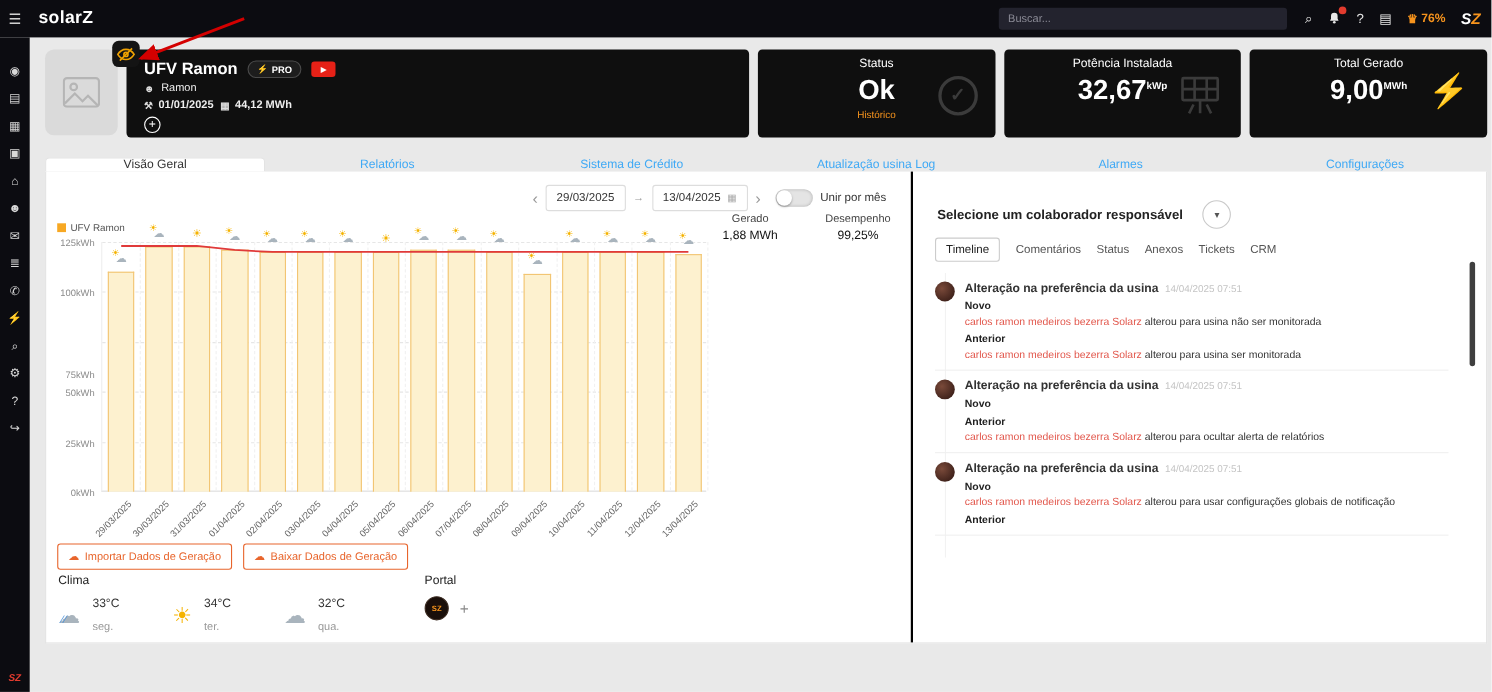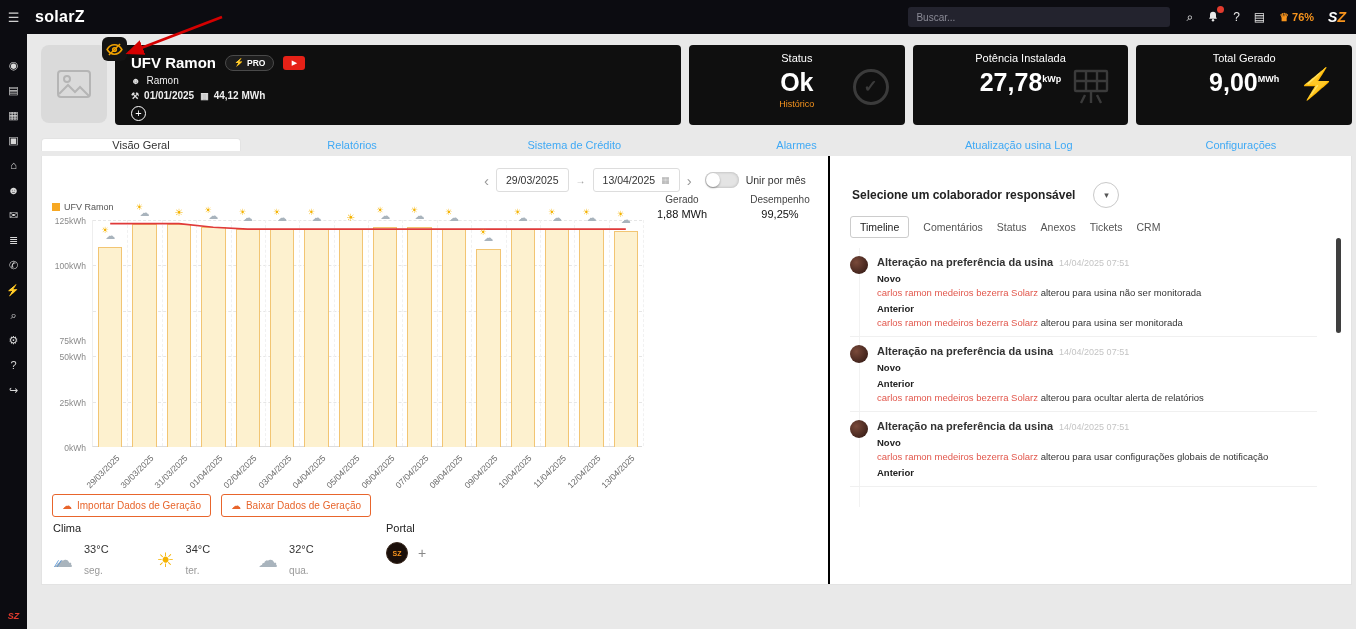--- a/index.html
+++ b/index.html
@@ -44,21 +44,21 @@
   .stat-card { flex:1; background:#0f0f0f; border-radius:4px; color:#fff; position:relative; padding-top:7px; text-align:center; }
   .stat-title { font-size:11px; }
   .stat-value { font-size:25px; font-weight:bold; margin-top:4px; }
   .stat-value sup { font-size:9px; font-weight:bold; }
   .stat-link { font-size:9px; color:#f7941d; margin-top:2px; cursor:pointer; }
   .stat-icon { position:absolute; right:16px; top:24px; }
   .check-circle { width:36px; height:36px; border:3px solid #3b3b3b; border-radius:50%; color:#3b3b3b; font-size:17px; line-height:30px; text-align:center; font-weight:bold; }
   .bolt-big { font-size:30px; color:#3b3b3b; line-height:1; }
 
   
-  .tabs { position:absolute; left:14px; top:99px; right:4px; height:23px; display:flex; align-items:center; }
+  .tabs { position:absolute; left:14px; top:99px; right:4px; height:23px; display:flex; align-items:flex-end; }
   .tab { flex:1; display:flex; align-items:center; justify-content:center; font-size:11px; color:#3fa9f5; cursor:pointer; }
   .tab.active { flex:0 0 200px; background:#fff; border:1px solid #e3e3e3; border-bottom:none; border-radius:4px 4px 0 0; color:#333; }
 
   
   .panel { position:absolute; top:122px; left:14px; right:4px; height:429px; background:#fff; border:1px solid #e3e3e3; border-top:none; }
   .panel-left { position:absolute; left:0; top:0; width:786px; height:100%; }
   .panel-right { position:absolute; left:786px; top:0; right:0; height:100%; border-left:2px solid #000000; }
 
   #periods { position:absolute; left:10px; top:12px; display:flex; gap:2px; }
   .period { font-size:10.5px; padding:5px 8px; background:none; border:1px solid transparent; color:#444; font-family:inherit; cursor:pointer; }
@@ -247,21 +247,21 @@
       <div class="stat-title">Status</div>
       <div class="stat-value">Ok</div>
       <div class="stat-link">Histórico</div>
       <div class="stat-icon">
           <div class="check-circle">✓</div>
         </div>
     </div>
 
     <div class="stat-card">
       <div class="stat-title">Potência Instalada</div>
-      <div class="stat-value"><span>27,78</span><sup>kWp</sup></div>
+      <div class="stat-value"><span>32,67</span><sup>kWp</sup></div>
       <div class="stat-icon">
         <svg width="42" height="36" viewBox="0 0 42 36">
             <g stroke="#3b3b3b" stroke-width="2.4" fill="none">
               <rect x="5" y="2" width="32" height="20" rx="1"></rect>
               <path d="M5 12h32M16 2v20M27 2v20"></path>
               <path d="M15 26l-4 8M27 26l4 8M21 22v12"></path>
             </g>
           </svg>
       </div>
     </div>
@@ -270,22 +270,22 @@
       <div class="stat-title">Total Gerado</div>
       <div class="stat-value"><span>9,00</span><sup>MWh</sup></div>
       <div class="stat-icon"><span class="bolt-big">⚡</span></div>
     </div>
   </div>
 
   <div class="tabs" id="tabs">
       <div class="tab active">Visão Geral</div>
       <div class="tab">Relatórios</div>
       <div class="tab">Sistema de Crédito</div>
+      <div class="tab">Atualização usina Log</div>
       <div class="tab">Alarmes</div>
-      <div class="tab">Atualização usina Log</div>
       <div class="tab">Configurações</div>
     </div>
 
   <div class="panel">
 
     <div class="panel-left">
 
       <div class="datenav">
         <span class="chev">‹</span>
         <div class="date-box">

